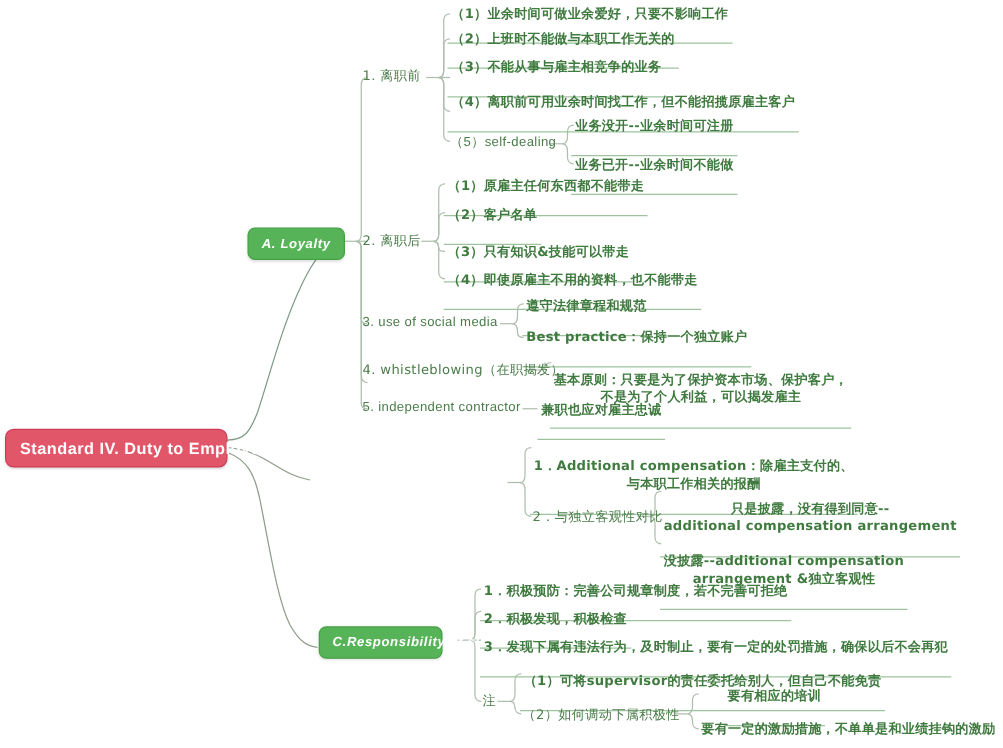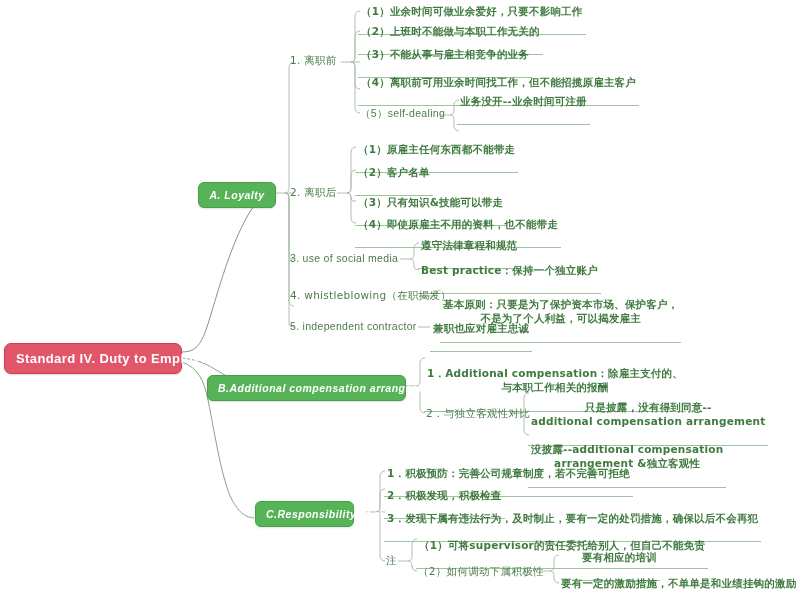--- a/index.html
+++ b/index.html
@@ -188,20 +188,23 @@
   </div>
   <div class="node leaf cjk" style="left:358px; top:73px;">
     <span>（4）离职前可用业余时间找工作，但不能招揽原雇主客户</span>
   </div>
   <div class="node l2-node" style="left:358px; top:106px;">
     <span>（5）self-dealing</span>
   </div>
   <div class="node leaf cjk" style="left:457px; top:92px;">
     <span>业务没开--业余时间可注册</span>
   </div>
+  <div class="node leaf cjk" style="left:457px; top:123px;">
+    <span>业务已开--业余时间不能做</span>
+  </div>
 
   <div class="node l2-node cjk" style="left:288px; top:185px;">
     <span>2. 离职后</span>
   </div>
   <div class="node leaf cjk" style="left:355px; top:140px;">
     <span>（1）原雇主任何东西都不能带走</span>
   </div>
   <div class="node leaf cjk" style="left:355px; top:163px;">
     <span>（2）客户名单</span>
   </div>
@@ -230,23 +233,20 @@
 不是为了个人利益，可以揭发雇主</span>
   </div>
 
   <div class="node l2-node" style="left:288px; top:319px;">
     <span>5. independent contractor</span>
   </div>
   <div class="node leaf cjk" style="left:430px; top:319px;">
     <span>兼职也应对雇主忠诚</span>
   </div>
 
-  <div class="node l1-node" style="left:207px; top:375px; width:199px;">
-    <span>B.Additional compensation arrangement</span>
-  </div>
   <div class="node leaf cjk multi" style="left:424px; top:350px;">
     <span>1．Additional compensation：除雇主支付的、
 与本职工作相关的报酬</span>
   </div>
   <div class="node l2-node cjk" style="left:424px; top:406px;">
     <span>2．与独立客观性对比</span>
   </div>
   <div class="node leaf cjk multi" style="left:528px; top:384px;">
     <span>只是披露，没有得到同意--
 additional compensation arrangement</span>

